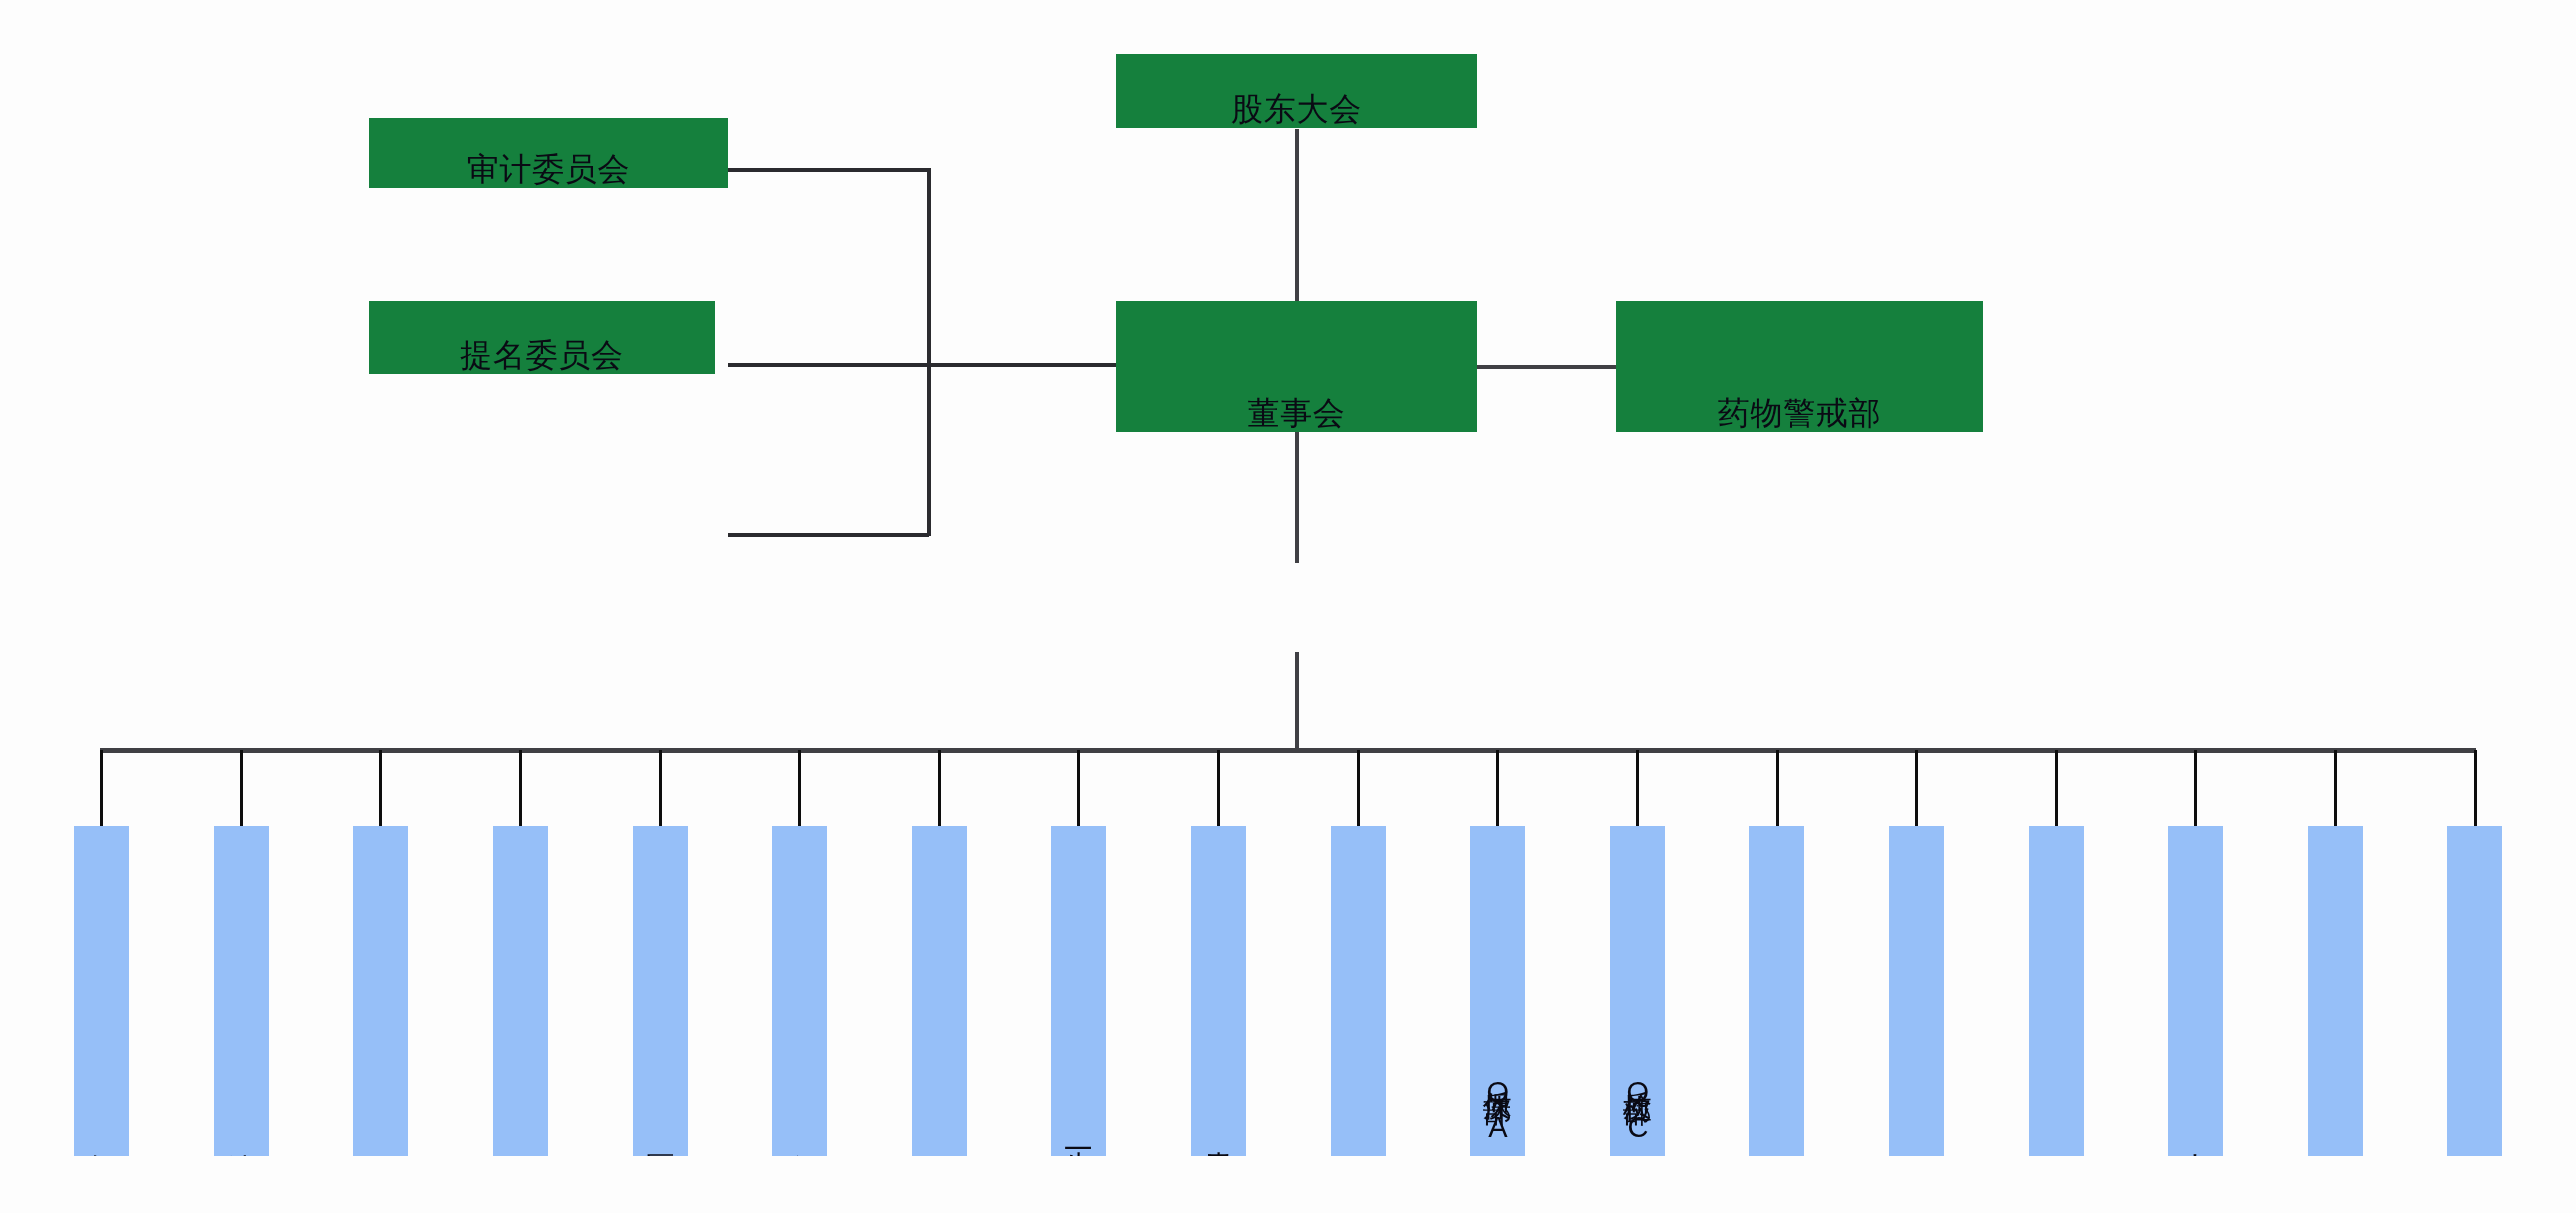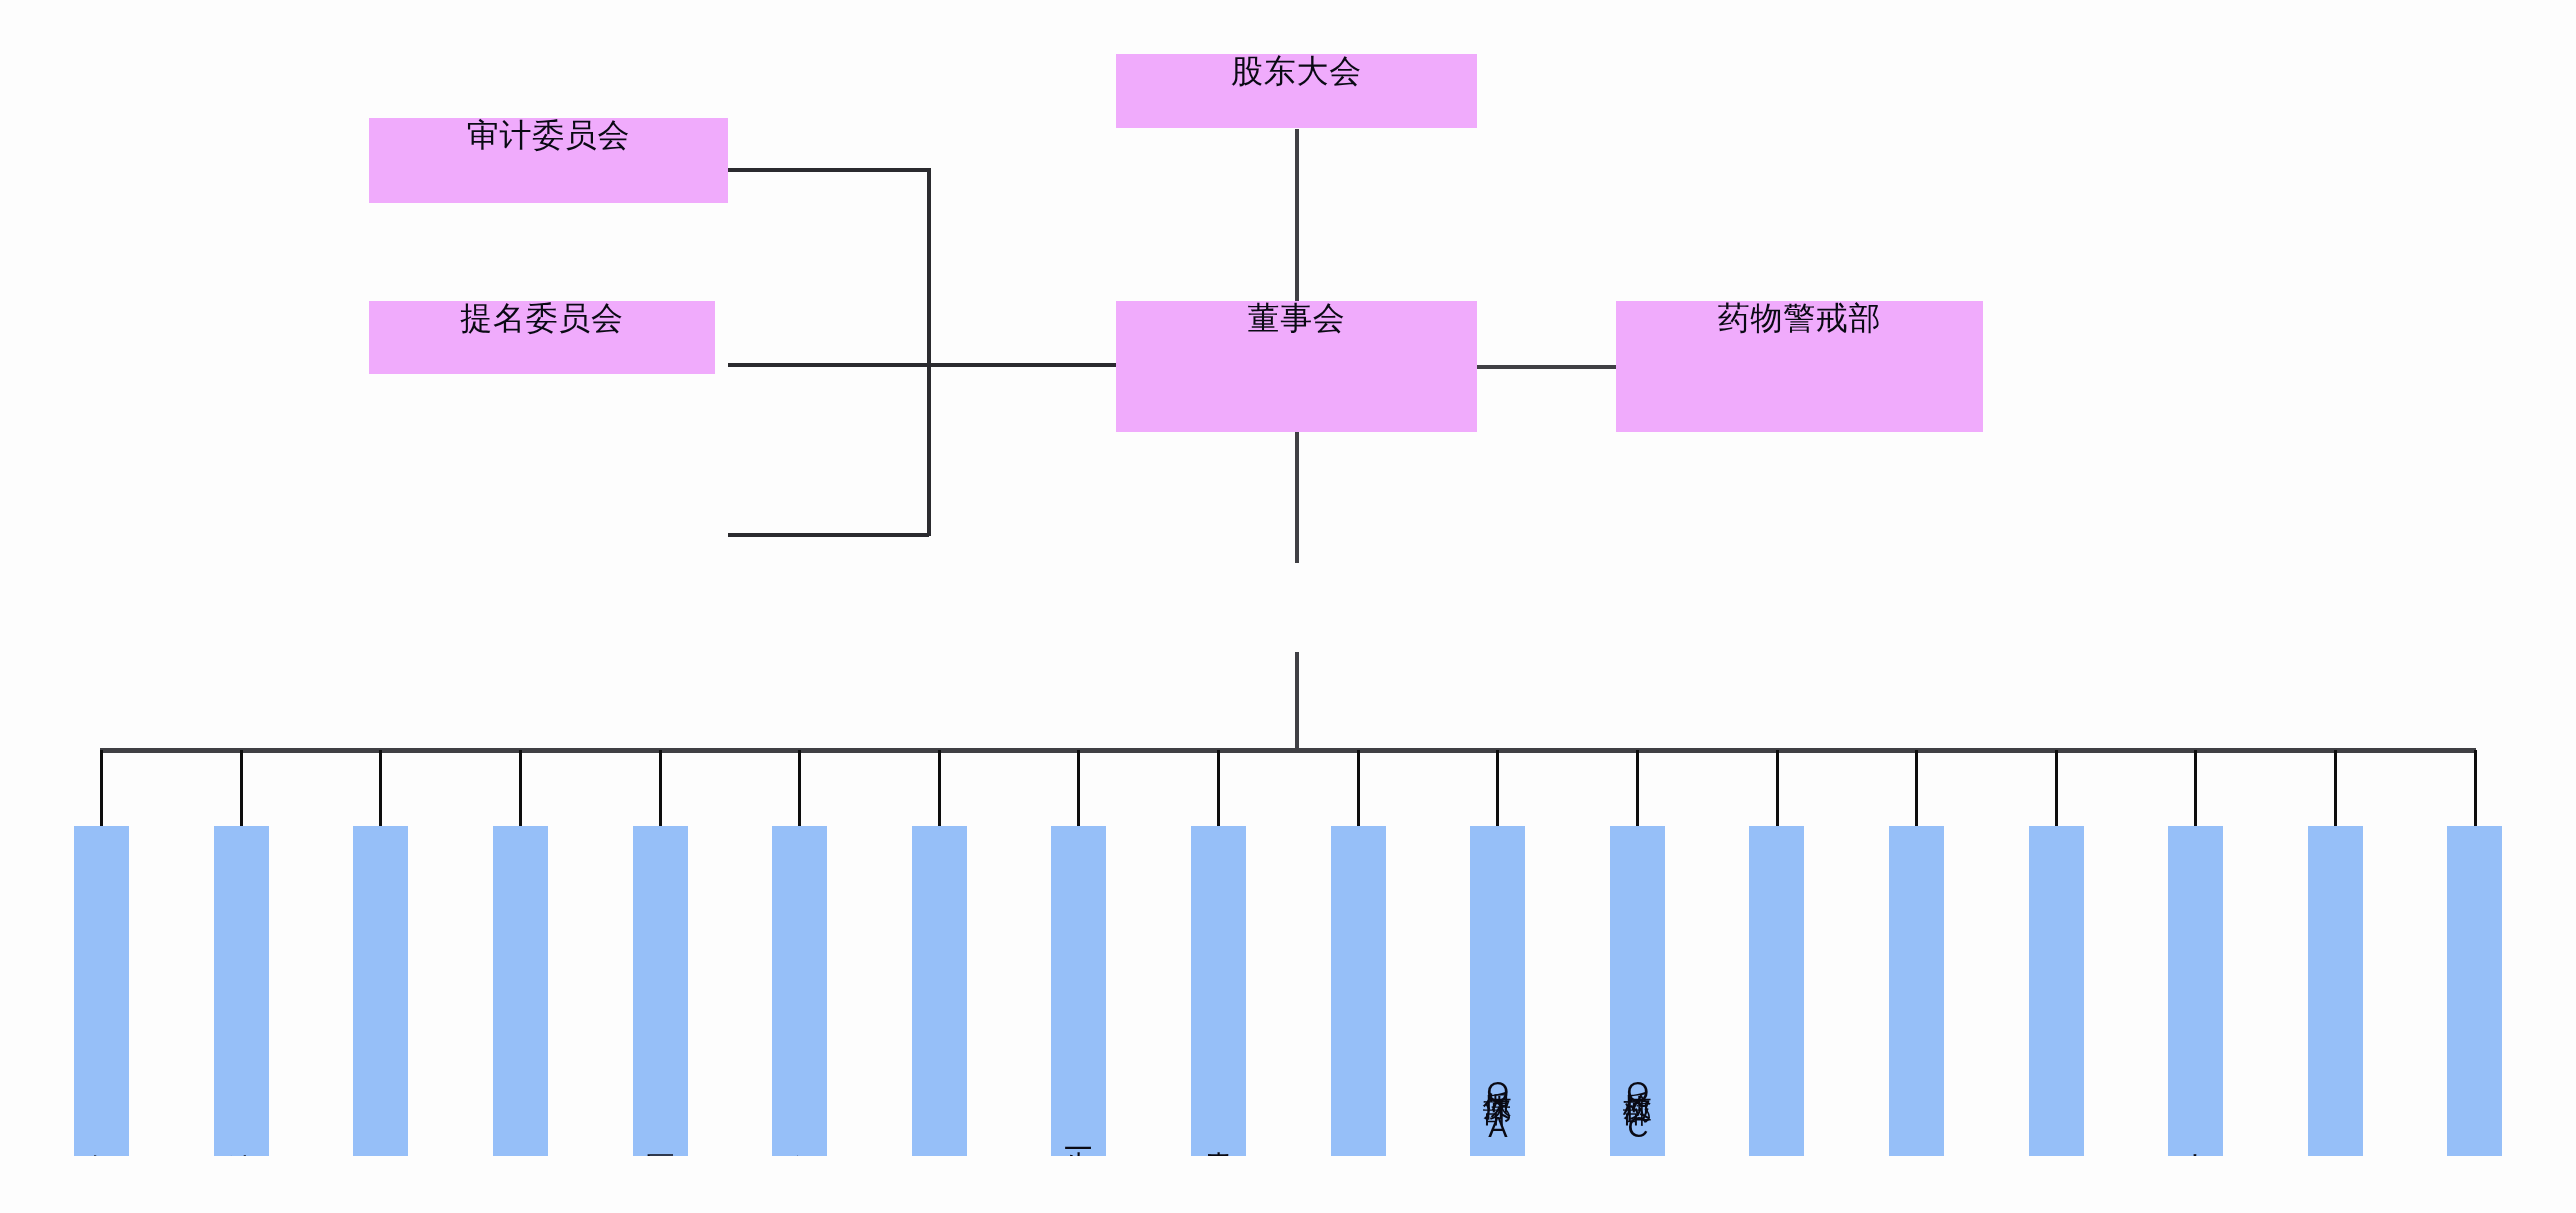--- a/index.html
+++ b/index.html
@@ -14,24 +14,24 @@
     position: relative;
     width: 2576px;
     height: 1214px;
     background: #fdfdfd;
     overflow: hidden;
   }
 
   
   .node {
     position: absolute;
-    background: #f0abfc;
+    background: #15803d;
     box-sizing: border-box;
     display: flex;
-    align-items: flex-start;
+    align-items: flex-end;
     justify-content: center;
     color: #0a0a14;
     line-height: 1.12;
     z-index: 3;
   }
   .node.h {                 
     font-size: 32px;
     letter-spacing: 0.7px;
     white-space: nowrap;
   }
@@ -88,21 +88,21 @@
   <div class="node h" style="left:1116px; top:301px; width:361px; height:131px;">
     <span>董事会</span>
   </div>
 
   <div class="line h" style="left:1477px; top:365px; width:139px;"></div>
 
   <div class="node h" style="left:1616px; top:301px; width:367px; height:131px;">
     <span>药物警戒部</span>
   </div>
 
-  <div class="node h" style="left:369px; top:118px; width:359px; height:85px;">
+  <div class="node h" style="left:369px; top:118px; width:359px; height:70px;">
     <span>审计委员会</span>
   </div>
   <div class="node h" style="left:369px; top:301px; width:346px; height:73px;">
     <span>提名委员会</span>
   </div>
 
   <div class="line h thin" style="left:728px; top:168px; width:201px;"></div>
   <div class="line h thin" style="left:728px; top:363px; width:201px;"></div>
   <div class="line h thin" style="left:728px; top:533px; width:201px;"></div>
 

